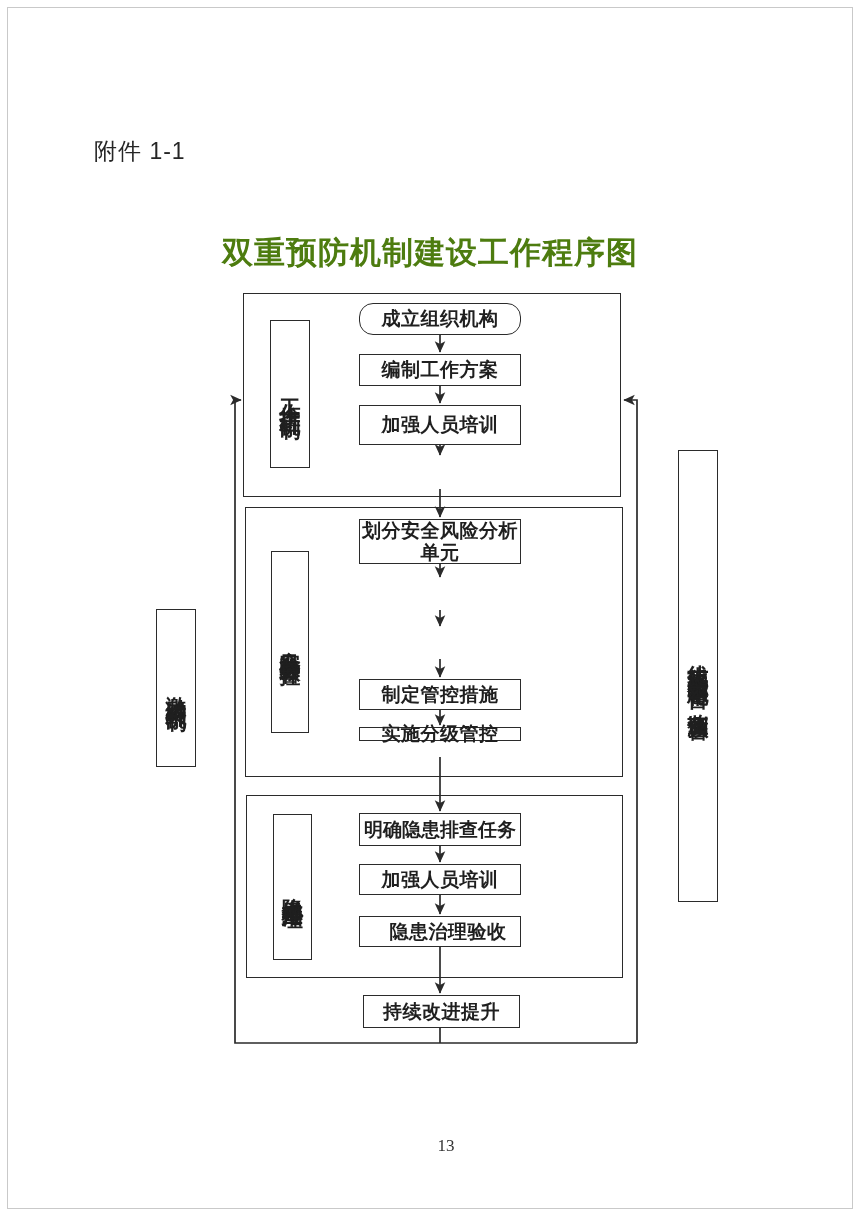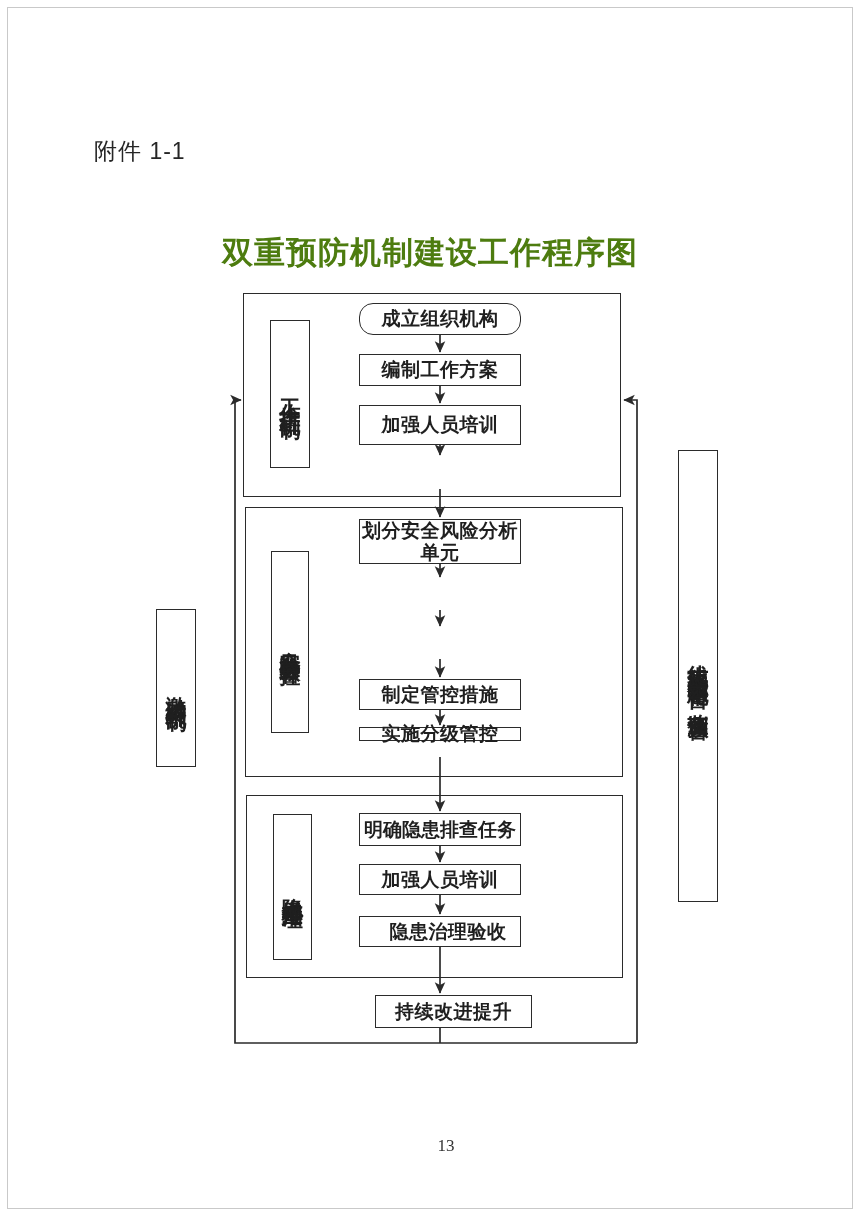--- a/index.html
+++ b/index.html
@@ -69,21 +69,20 @@
     font-size: 19px;
     font-weight: 600;
     line-height: 1.15;
     letter-spacing: 0.5px;
     color: #1f1f1f;
     z-index: 3;
   }
   .final-box {
     left: 363px;
     width: 157px;
-    margin-left: 12px;
   }
   .vlabel-box, .side-box {
     display: flex;
     align-items: center;
     justify-content: center;
     writing-mode: vertical-rl;
     text-orientation: upright;
     font-size: 21px;
     font-weight: 600;
     color: #1f1f1f;

